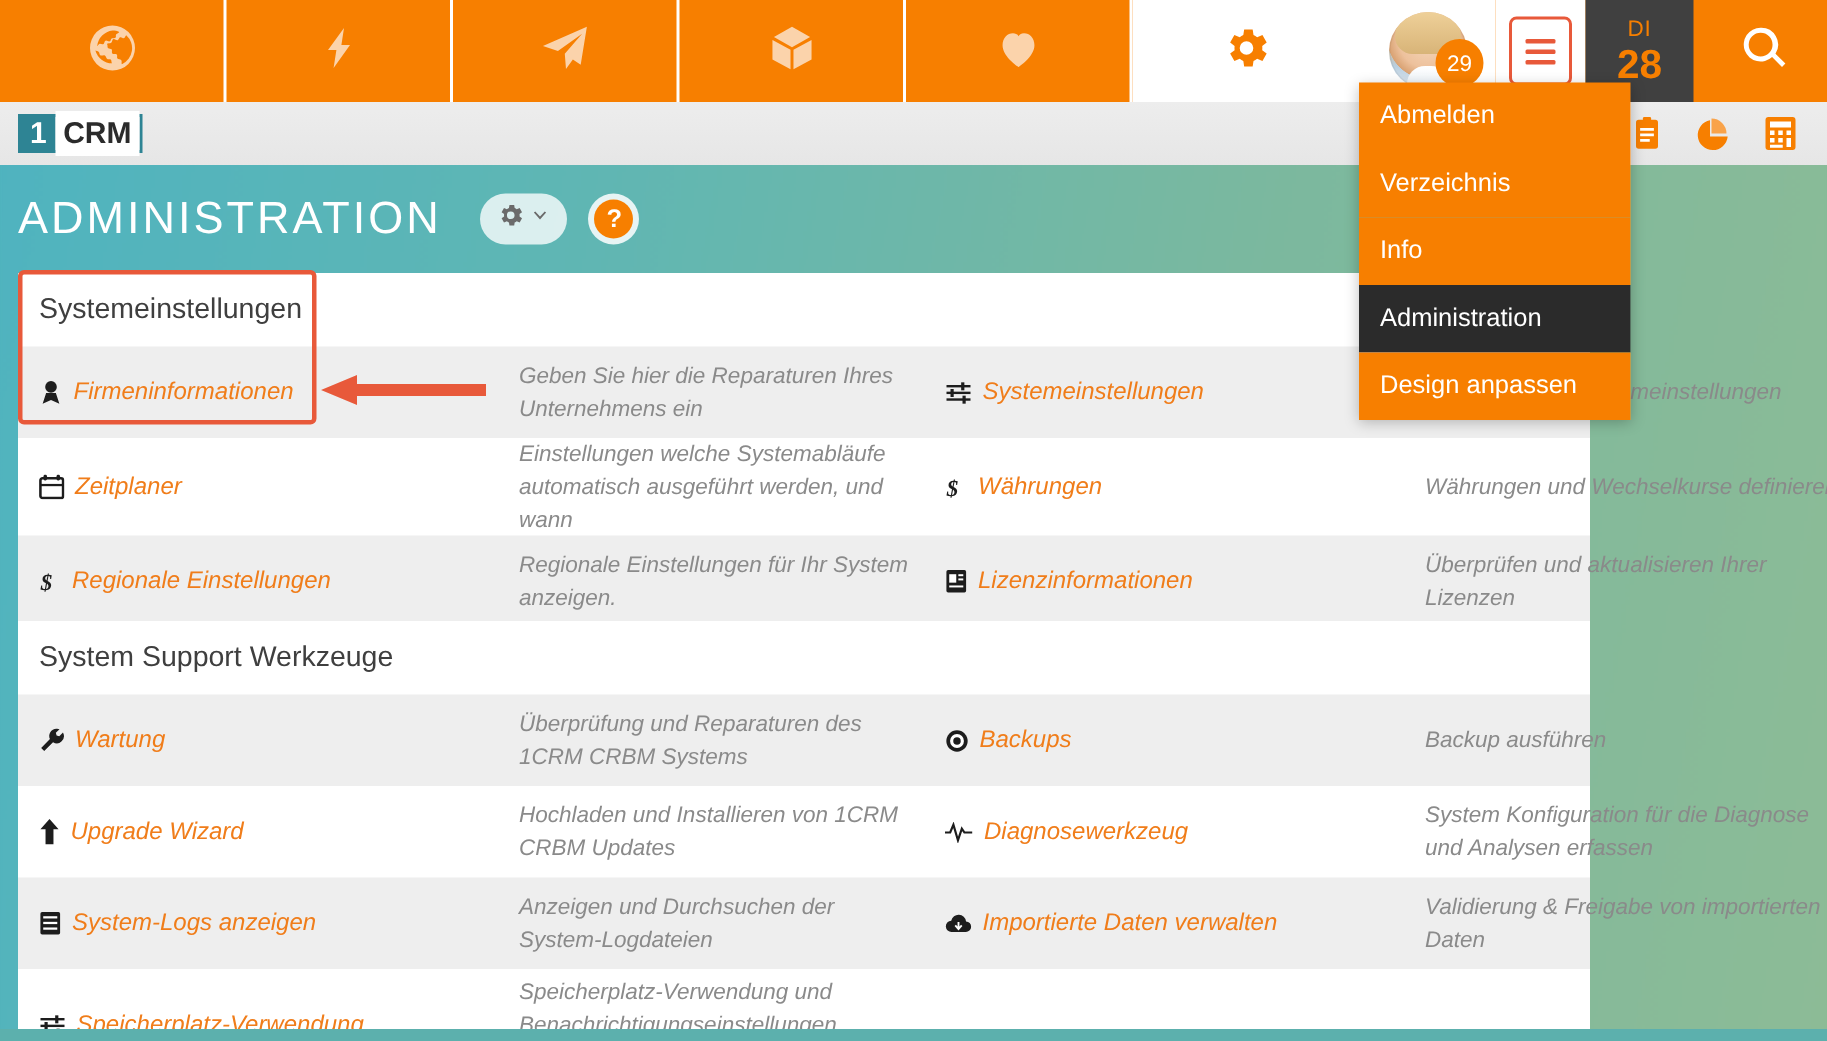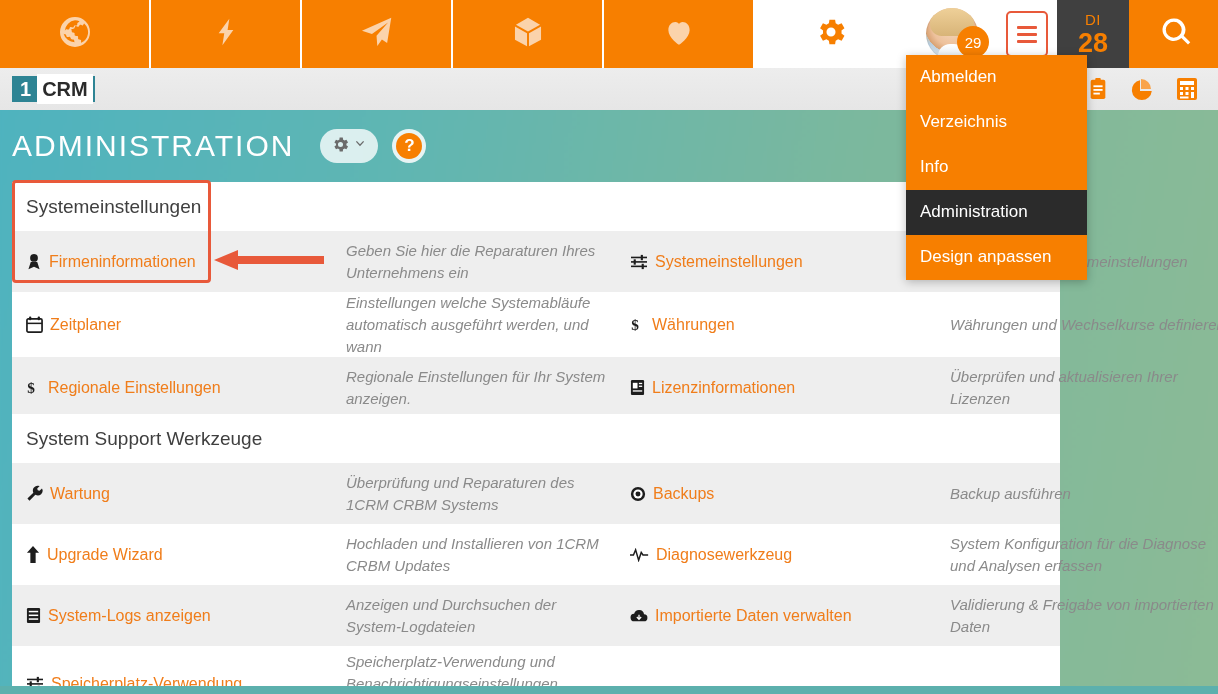--- a/index.html
+++ b/index.html
@@ -166,21 +166,21 @@
   .panel-head {
     font-size: 19px; color: #3f3f3f; font-weight: 400;
     padding: 14px 0 13px 14px;
   }
   .row {
     display: flex; align-items: stretch; min-height: 61px;
   }
   .row.alt { background: #eeeeee; }
   .cell-link {
     flex: 0 0 334px; display: flex; align-items: center; gap: 7px;
-    padding-left: 14px; box-sizing: border-box;
+    padding-left: 14px; box-sizing: border-box; font-style: italic;
   }
   .cell-link .ic { display: flex; align-items: center; color: #1d1d1d; }
   .cell-link .lbl { color: #f07d1a; font-size: 16px; }
   .cell-desc {
     flex: 0 0 270px; display: flex; align-items: center;
     color: #8a8a8a; font-style: italic; font-size: 15px; line-height: 1.45;
     padding-right: 10px; box-sizing: border-box;
   }
   .cell-desc.wide { flex: 0 0 292px; }
   .cell-spacer { flex: 1 1 auto; }

